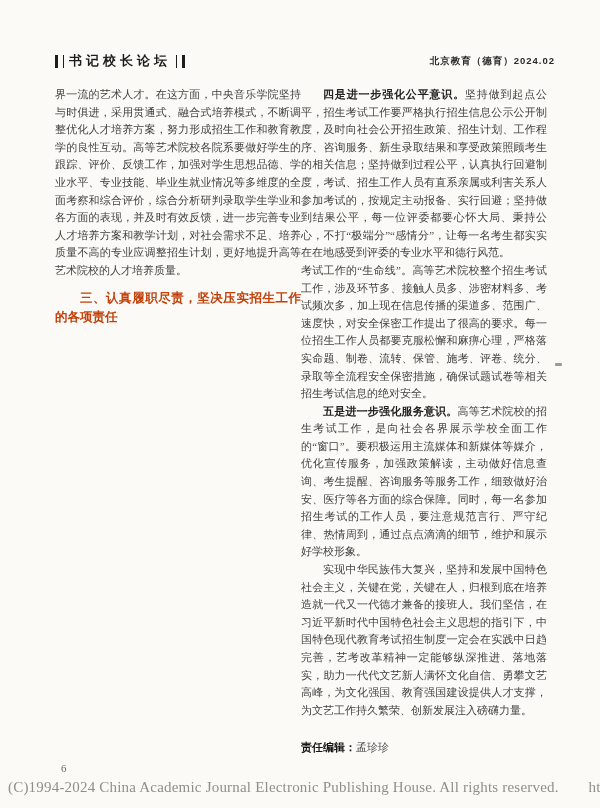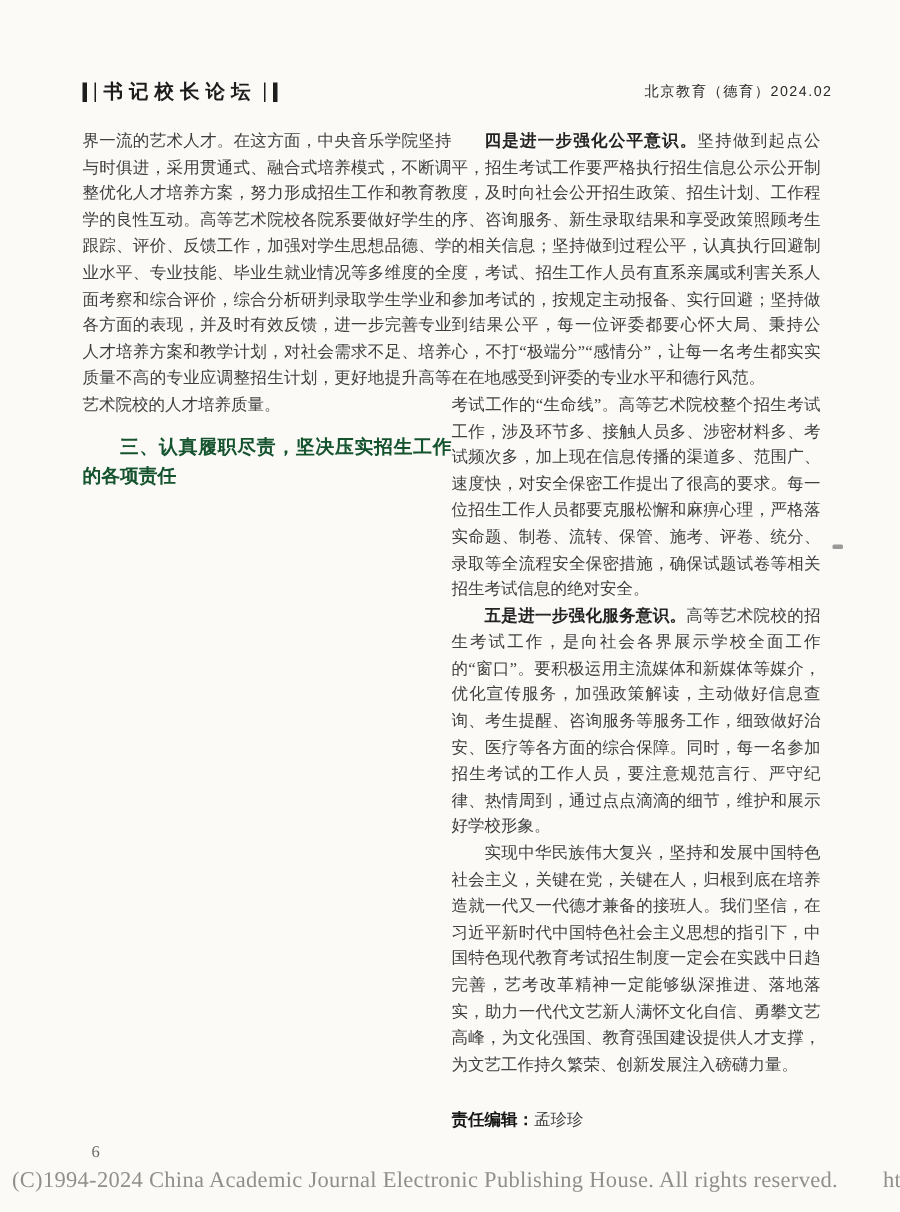--- a/index.html
+++ b/index.html
@@ -23,41 +23,41 @@
   .rubric{display:flex;align-items:center;}
   .bars{display:inline-block;width:5px;height:13px;}
   .bars.l{border-left:3px solid #1d1d1d;border-right:1px solid #1d1d1d;margin-right:5px;}
   .bars.r{border-left:1px solid #1d1d1d;border-right:3px solid #1d1d1d;margin-left:5px;}
   .rubric-text{
     font-family:"Liberation Sans","DejaVu Sans",sans-serif;
     font-weight:700;font-size:13px;color:#1d1d1d;letter-spacing:4px;
   }
   .journal{
     font-family:"Liberation Sans","DejaVu Sans",sans-serif;
-    font-weight:400;font-size:9.5px;color:#2a2a2a;letter-spacing:1px;
+    font-weight:700;font-size:9.5px;color:#2a2a2a;letter-spacing:1px;
   }
   
   .body{
     position:absolute;left:55px;top:86px;
     display:flex;gap:0;
   }
   .col{
     width:246px;
     font-size:11px;line-height:17.6px;
     text-align:justify;
     overflow:hidden;
   }
   .col.left{height:664px;}
   .col.right{height:684px;}
   .blk{margin:0;text-indent:2em;}
   .blk.cont{text-indent:0;}
   .blk b{color:#232323;}
   .blk.heading{
     font-family:"Liberation Sans","DejaVu Sans",sans-serif;
-    font-weight:700;color:#14532d;
+    font-weight:700;color:#c2410c;
     font-size:12.5px;line-height:19px;
     margin:9px 0 7px 0;
     text-indent:2em;
   }
   .blk.editor{
     text-indent:0;
     margin-top:20px;
   }
   .blk.editor b{
     font-family:"Liberation Sans","DejaVu Sans",sans-serif;

